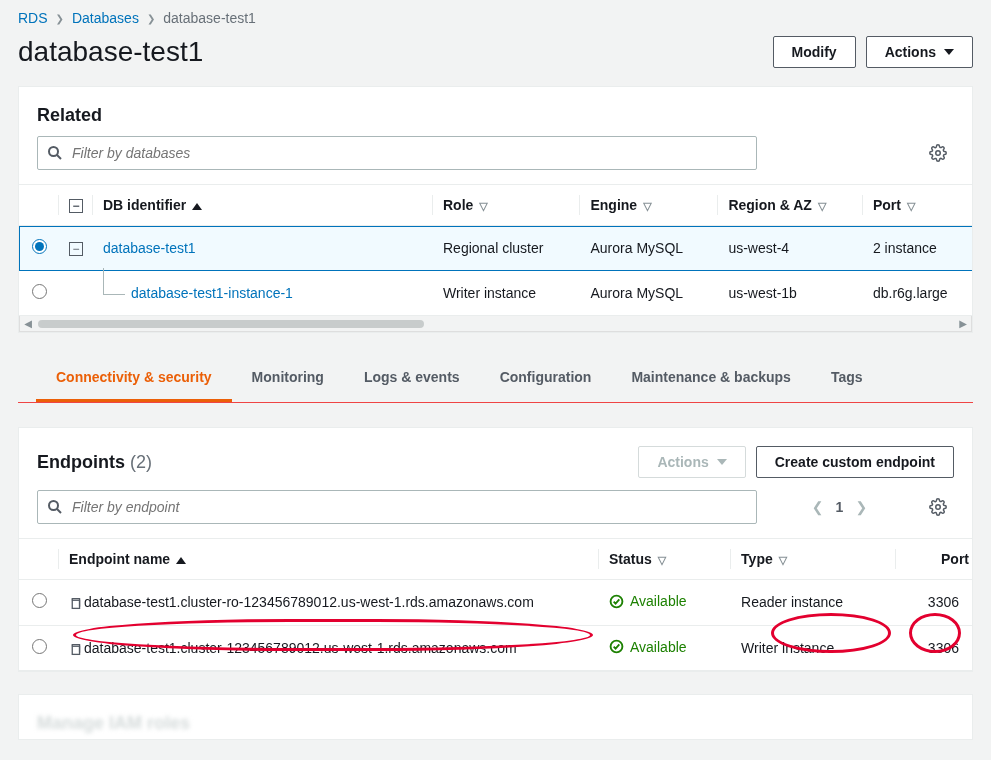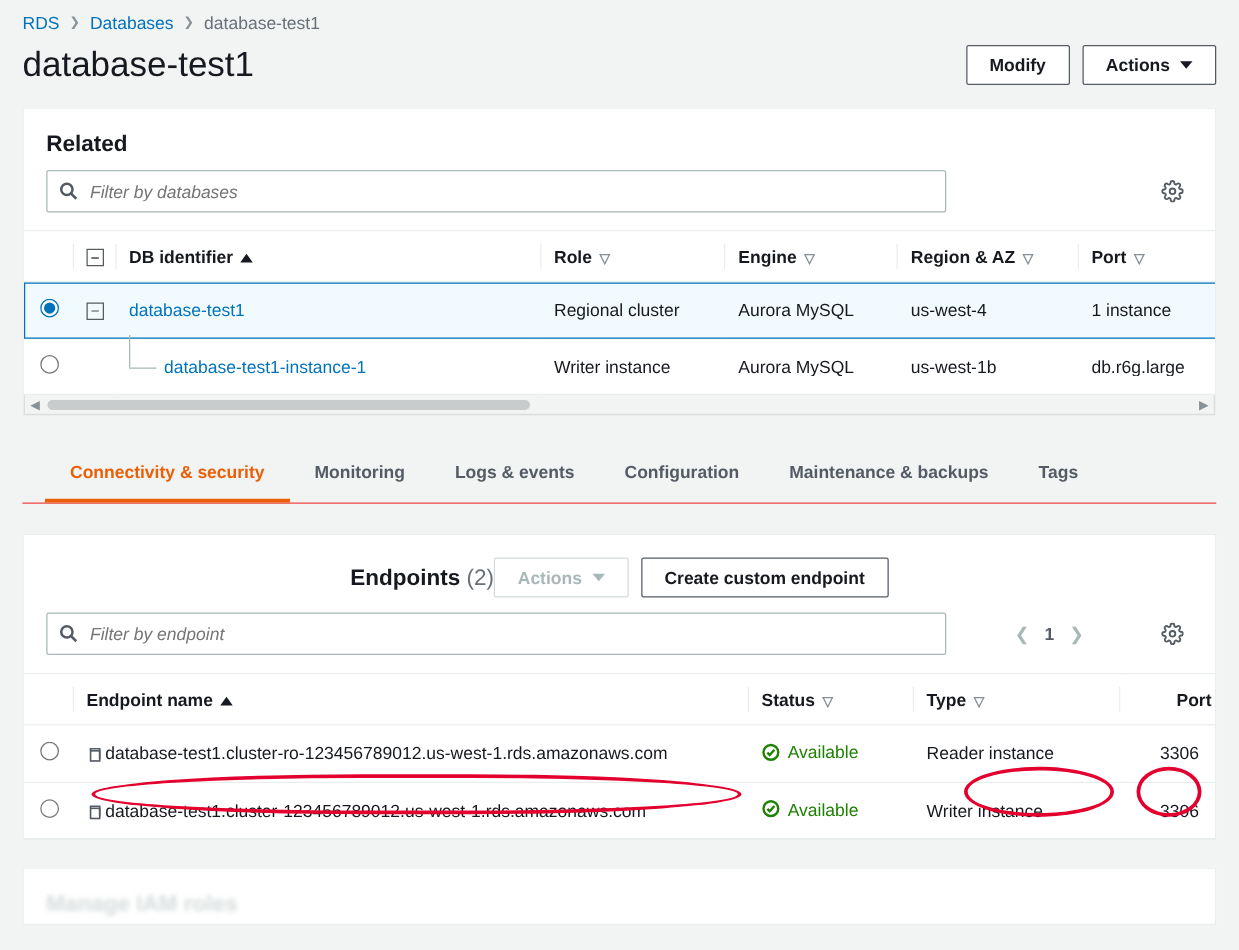--- a/index.html
+++ b/index.html
@@ -52,21 +52,21 @@
   .hscroll { height: 16px; background: #f2f3f3; display: flex; align-items: center; justify-content: space-between; border:1px solid #dedede; border-top:none; }
   .hscroll .arrow { width: 16px; text-align: center; color: #879196; font-size: 10px; cursor:pointer; }
   .hscroll .thumb { height: 8px; background: #c8cccc; border-radius: 4px; width: 42%; margin-left: 2px; }
 
   
   .tabs { display: flex; gap: 0; padding: 0 18px; margin: 0 18px; border-bottom: 1px solid #ef4444; }
   .tab { padding: 14px 20px; font-weight: 700; font-size: 14px; color: #545b64; cursor: pointer; border-bottom: 3px solid transparent; }
   .tab.active { color: #eb5f07; border-bottom-color: #eb5f07; }
 
   
-  .ep-toolbar { display:flex; justify-content:center; align-items:center; padding: 0 18px 12px; }
+  .ep-toolbar { display:flex; justify-content:space-between; align-items:center; padding: 0 18px 12px; }
   .ep-toolbar .right { display:flex; gap:10px; align-items:center; }
   .pager { display:flex; align-items:center; gap:12px; color:#545b64; }
   .pager .pg { font-weight:700; }
   .pager .nav { color:#aab7b8; cursor:pointer; font-size:14px; }
 
   .status-ok { color: #1d8102; display:inline-flex; align-items:center; gap:6px; }
   .copy-icon { margin-right: 2px; vertical-align: middle; }
 
   .circle-annot { position:absolute; border:3px solid #e3002f; border-radius:50%; pointer-events:none; }
 
@@ -128,21 +128,21 @@
         </tr>
       </thead>
       <tbody>
         <tr class="selected">
           <td class="radio-cell"><input type="radio" name="dbsel" checked="" style=""></td>
           <td class="expand-cell"><span class="expand-box">−</span></td>
           <td><a>database-test1</a></td>
           <td>Regional cluster</td>
           <td>Aurora MySQL</td>
           <td>us-west-4</td>
-          <td>1 instance</td>
+          <td>2 instance</td>
         </tr>
         <tr>
           <td class="radio-cell"><input type="radio" name="dbsel" style=""></td>
           <td class="expand-cell"></td>
           <td><span class="indent"></span><a>database-test1-instance-1</a></td>
           <td>Writer instance</td>
           <td>Aurora MySQL</td>
           <td>us-west-1b</td>
           <td>db.r6g.large</td>
         </tr>

